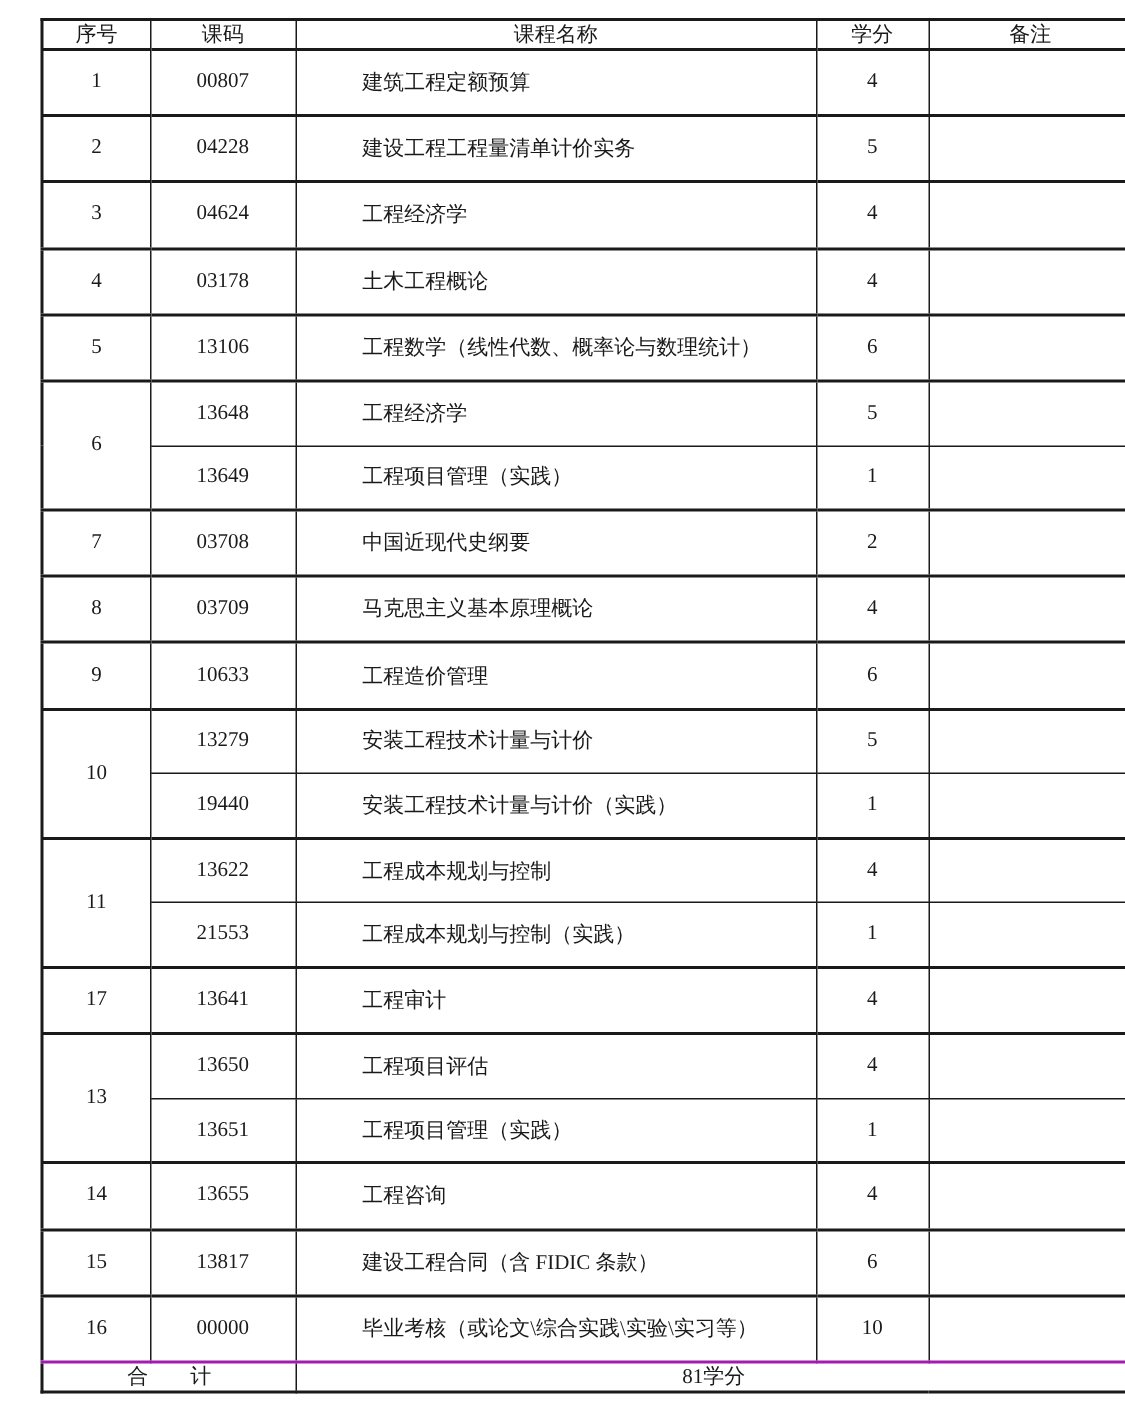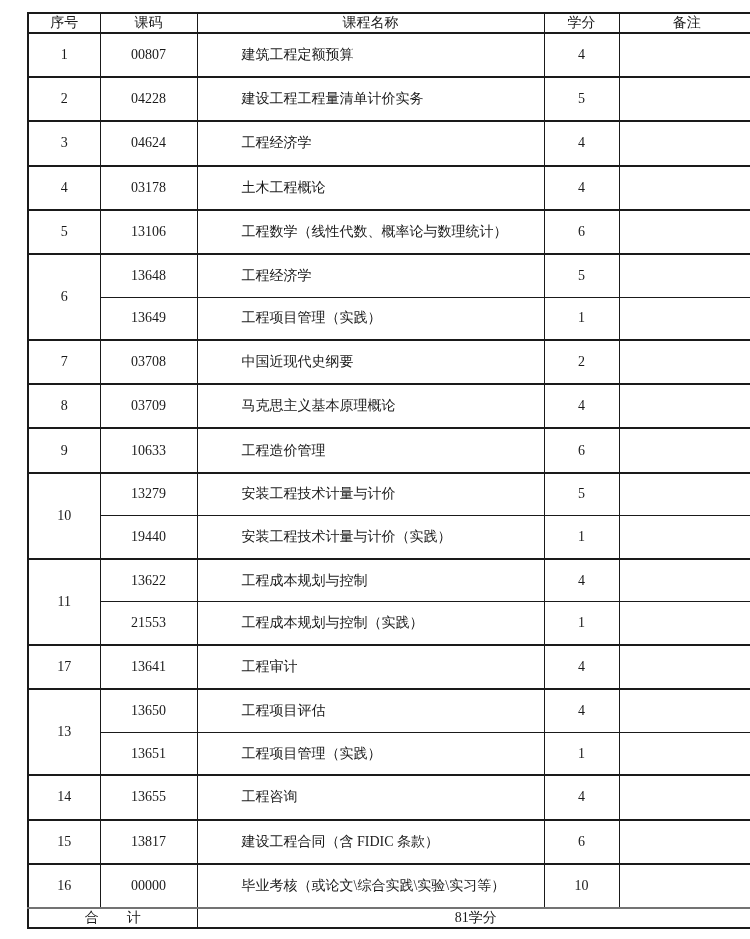--- a/index.html
+++ b/index.html
@@ -34,21 +34,21 @@
     font-weight: normal;
     text-align: center;
     vertical-align: middle;
     padding: 0;
     white-space: nowrap;
     overflow: hidden;
   }
   
   .course-table thead th { border-bottom: 2px solid #1a1a1a; }
   .course-table tr.group-start td { border-top: 2px solid #1a1a1a; }
-  .course-table tfoot td { border-top: 2px solid #737373; }
+  .course-table tfoot td { border-top: 2px solid #a21caf; }
   .course-table td.name-cell {
     text-align: left;
     padding-left: 44px;
   }
   .course-table tfoot td.total-label { letter-spacing: 0; }
 </style>
 </head>
 <body>
 
 <div class="page">

